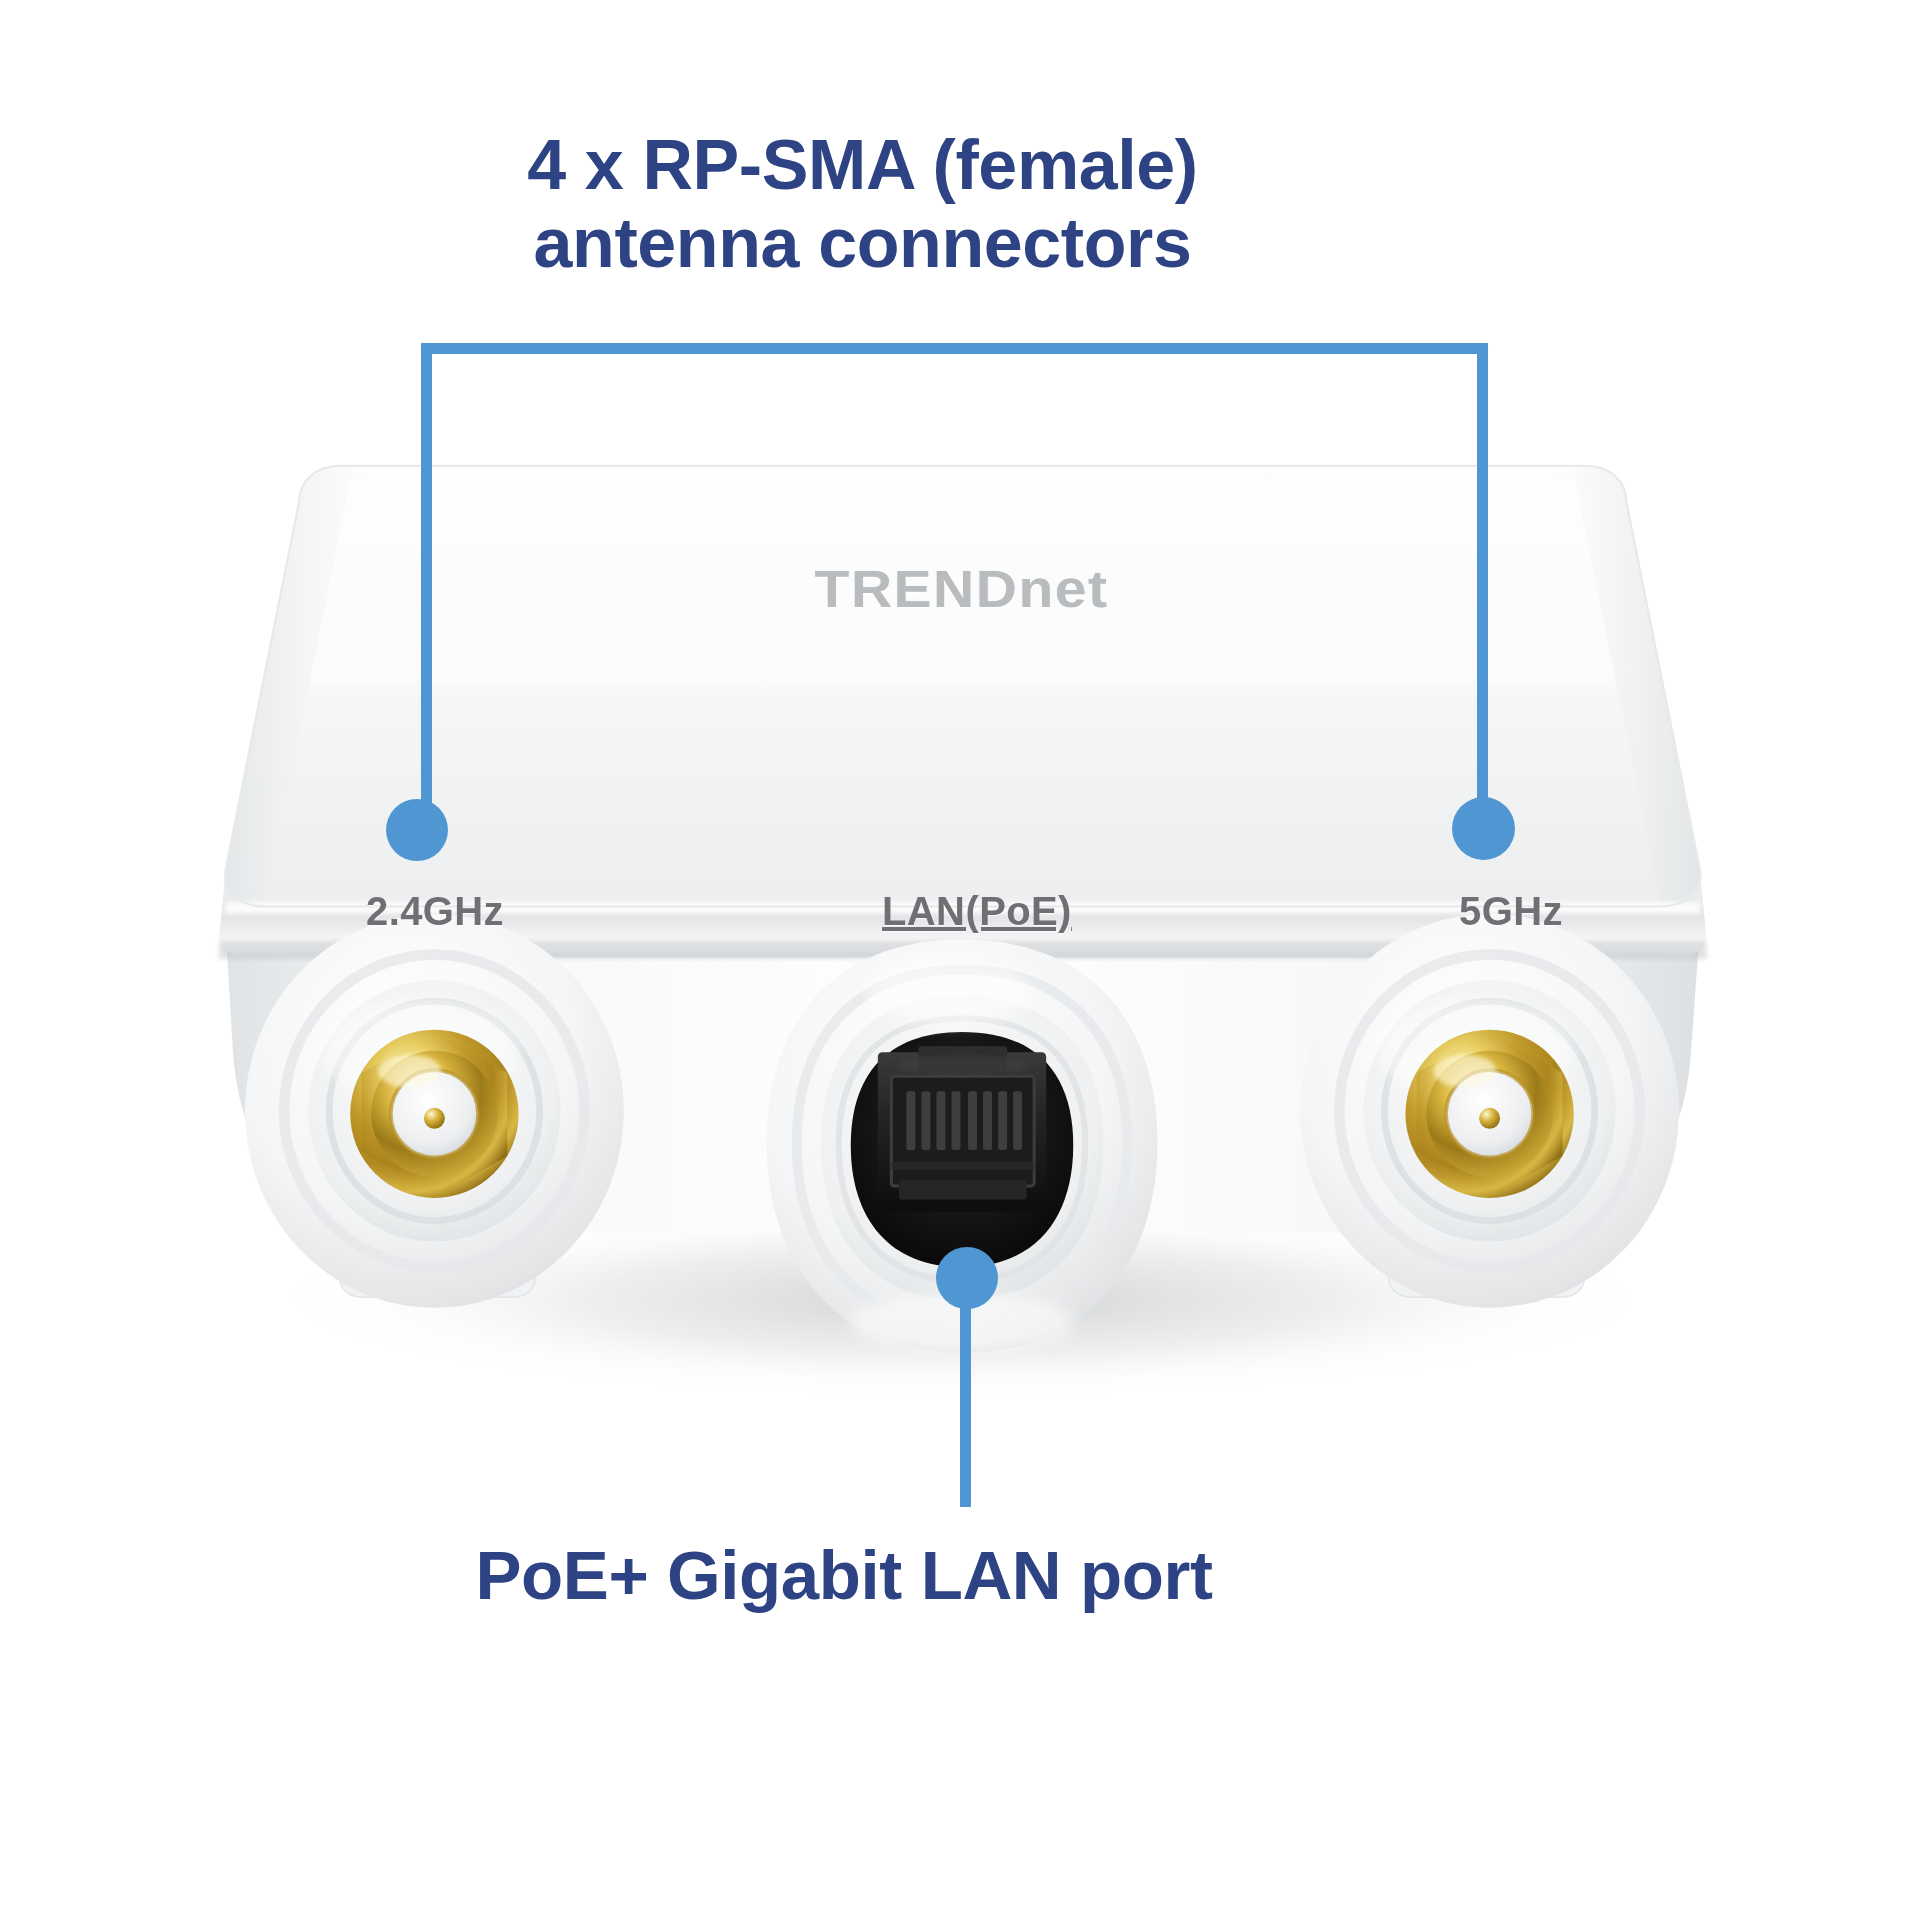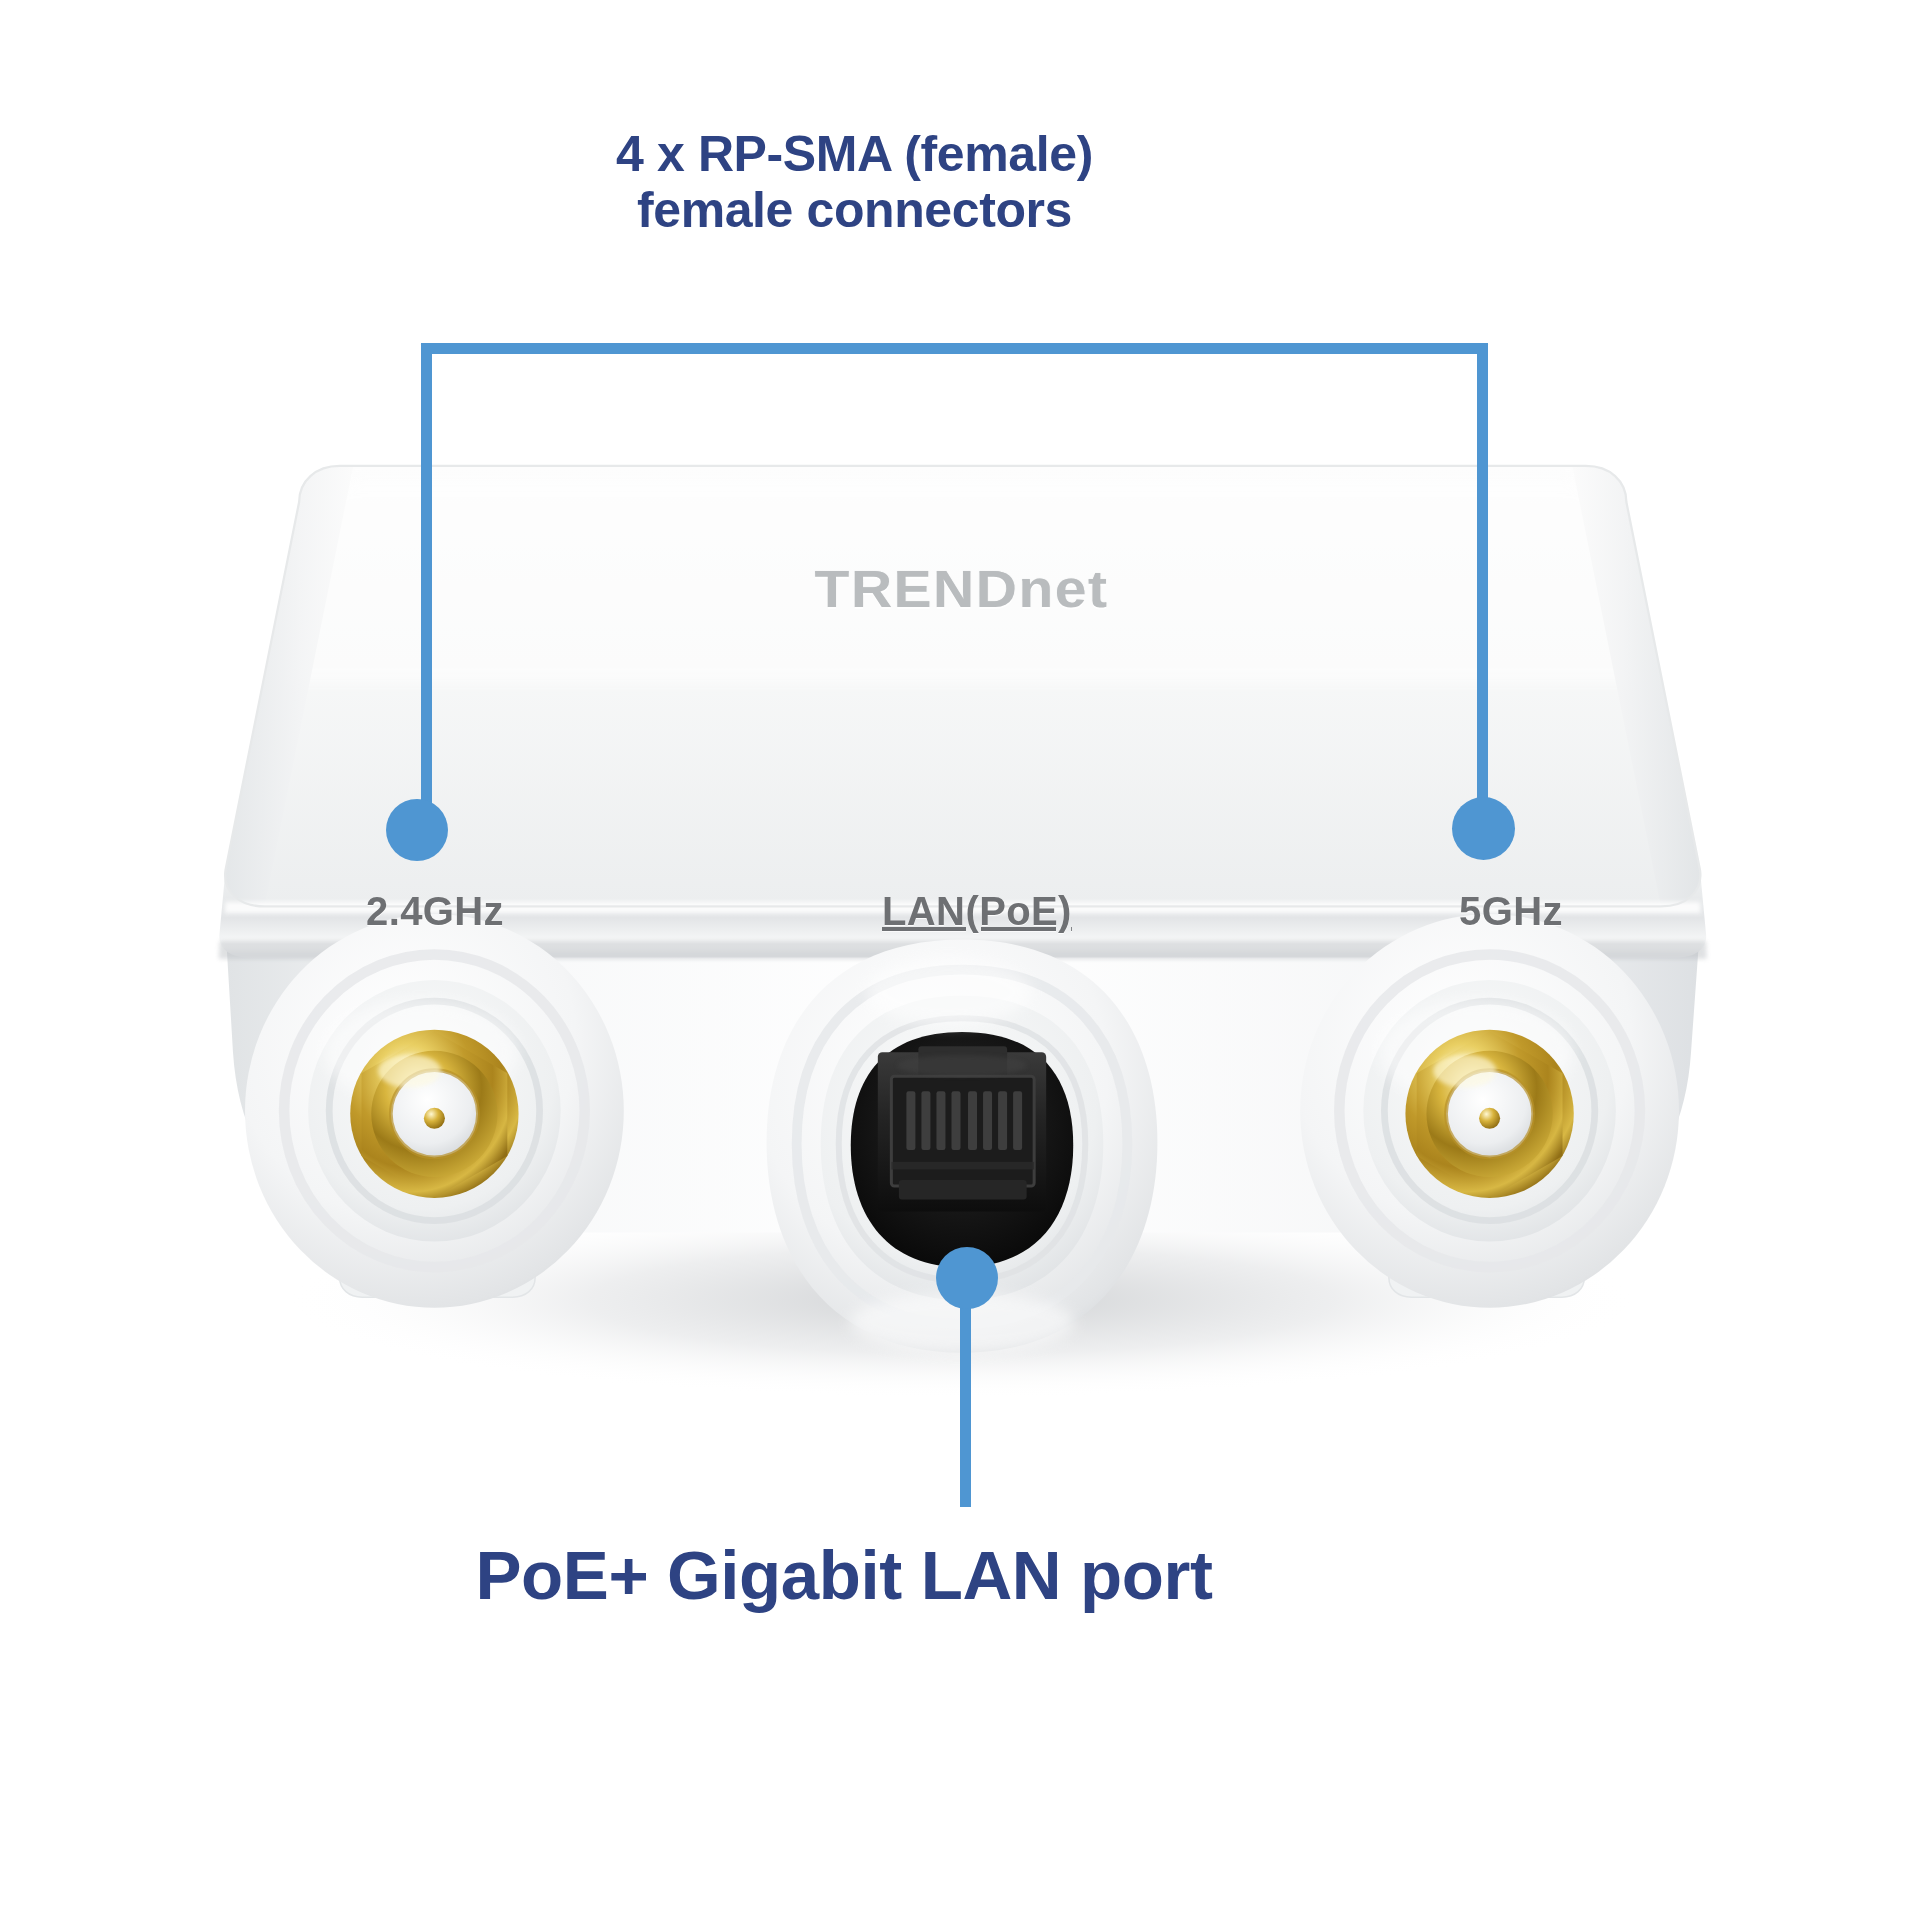--- a/index.html
+++ b/index.html
@@ -28,21 +28,22 @@
     color: #2e4383;
     font-weight: 700;
     letter-spacing: -0.4px;
     line-height: 1.12;
     white-space: nowrap;
   }
   #callout-top-text {
     left: 0;
     top: 126px;
     width: 1709px;
-    font-size: 50px;
+    font-size: 70px;
+    padding-left: 8px;
   }
   #callout-bottom-text {
     left: 0;
     top: 1537px;
     width: 1688px;
     font-size: 69px;
   }
   .callout-line-2 { display: block; }
 
   
@@ -388,21 +389,21 @@
   <div class="leader" id="bracket-v-left"></div>
   <div class="leader" id="bracket-v-right"></div>
   <div class="leader-dot" id="dot-left"></div>
   <div class="leader-dot" id="dot-right"></div>
 
   <div class="leader" id="leader-bottom-v"></div>
   <div class="leader-dot" id="dot-bottom"></div>
 
   <div class="callout-text" id="callout-top-text">
     <span>4 x RP-SMA (female)</span>
-    <span class="callout-line-2">female connectors</span>
+    <span class="callout-line-2">antenna connectors</span>
   </div>
 
   <div class="callout-text" id="callout-bottom-text">
     <span>PoE+ Gigabit LAN port</span>
   </div>
 
 </div>
 
 
 </body></html>

